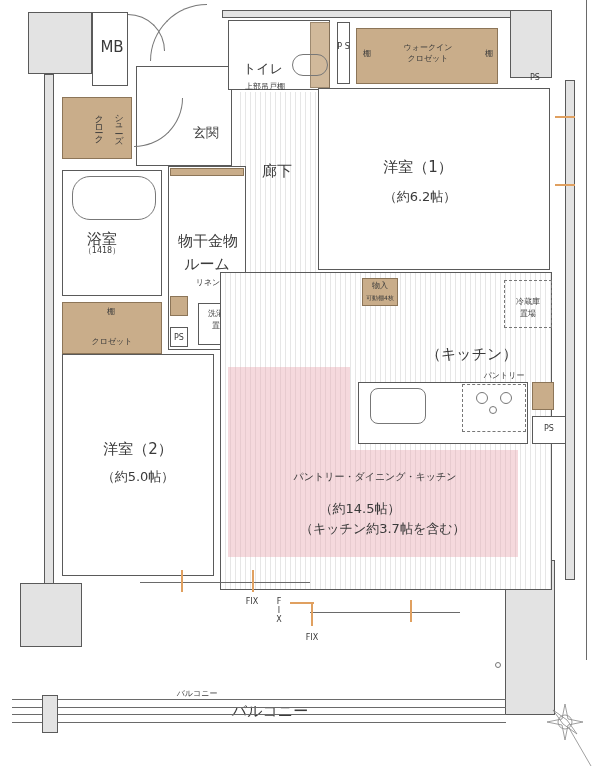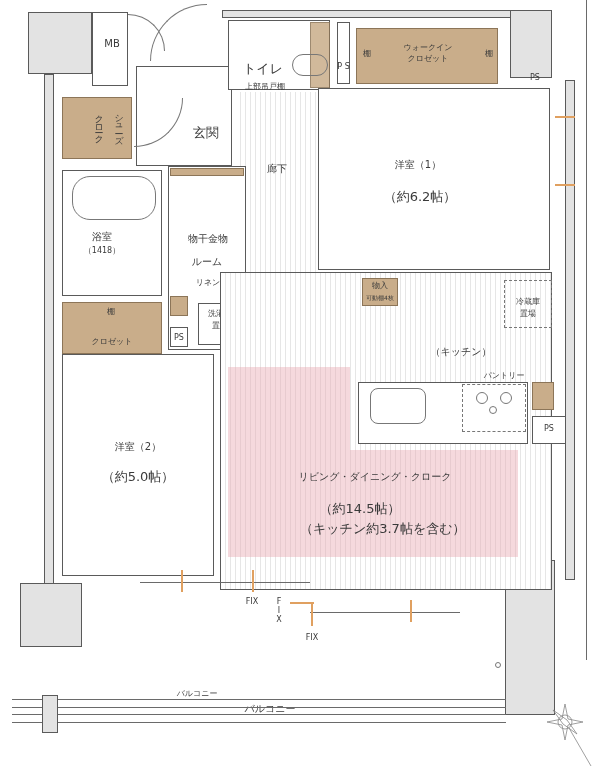--- a/index.html
+++ b/index.html
@@ -10,21 +10,21 @@
   .room-floor { background-color:#ffffff;
     background-image:repeating-linear-gradient(90deg, #ffffff 0px, #ffffff 4px, #e6e6e6 4px, #e6e6e6 5px); }
   .tile { background-color:#ffffff;
     background-image:linear-gradient(#dcdcdc 1px, transparent 1px), linear-gradient(90deg, #dcdcdc 1px, transparent 1px);
     background-size:32px 32px; }
   .storage { background:#c9ad8a; border:1px solid #8c7558; }
   .outline { border:1.5px solid #5a5a5a; background:#fff; }
   .ldk-hl { background:rgba(232,170,180,0.45); }
   .label { position:absolute; white-space:nowrap; color:#3a3a3a; text-align:center; }
   .small { font-size:8px; }
-  .mid { font-size:10px; }
+  .mid { font-size:15px; }
   .big { font-size:13px; }
   .vert { writing-mode:vertical-rl; font-size:9px; letter-spacing:0; }
   .door-arc { position:absolute; border:1px solid #777; border-radius:0 100% 0 0; border-left:none; border-bottom:none; }
   .arrow { position:absolute; background:#e0a060; }
   .line { position:absolute; background:#6a6a6a; }
 </style>
 </head>
 <body>
 
 <div class="abs wall" style="left:28px;top:12px;width:64px;height:62px;"></div>
@@ -49,21 +49,21 @@
 <div class="abs vert" style="left:92px;top:108px;">クローク</div>
 <div class="door-arc" style="left:134px;top:98px;width:48px;height:48px;border-radius:0 0 100% 0;border-top:none;border-left:none;border-right:1px solid #777;border-bottom:1px solid #777;"></div>
 
 <div class="abs outline" style="left:228px;top:20px;width:102px;height:70px;"></div>
 <div class="abs storage" style="left:310px;top:22px;width:20px;height:66px;opacity:0.85;"></div>
 <div class="abs" style="left:292px;top:54px;width:36px;height:22px;border:1.5px solid #777;border-radius:14px;"></div>
 <div class="label big" style="left:238px;top:60px;width:50px;">トイレ</div>
 <div class="label small" style="left:234px;top:81px;width:62px;">上部吊戸棚</div>
 
 <div class="abs outline" style="left:337px;top:22px;width:13px;height:62px;"></div>
-<div class="label small" style="left:337px;top:42px;width:13px;white-space:normal;line-height:10px;margin-top:20px;">P S</div>
+<div class="label small" style="left:337px;top:42px;width:13px;white-space:normal;line-height:10px;">P S</div>
 
 <div class="abs storage" style="left:356px;top:28px;width:142px;height:56px;"></div>
 <div class="label small" style="left:398px;top:42px;width:60px;white-space:pre-line;line-height:11px;">ウォークイン
 クロゼット</div>
 <div class="label small" style="left:360px;top:48px;width:14px;">棚</div>
 <div class="label small" style="left:482px;top:48px;width:14px;">棚</div>
 <div class="label small" style="left:525px;top:73px;width:20px;">PS</div>
 
 <div class="abs room-floor" style="left:236px;top:92px;width:80px;height:180px;"></div>
 <div class="label mid" style="left:262px;top:162px;width:30px;">廊下</div>
@@ -95,21 +95,21 @@
 <div class="label small" style="left:104px;top:306px;width:14px;">棚</div>
 <div class="label small" style="left:82px;top:336px;width:60px;">クロゼット</div>
 
 <div class="abs room-floor outline" style="left:62px;top:354px;width:152px;height:222px;"></div>
 <div class="label mid" style="left:98px;top:440px;width:80px;">洋室（2）</div>
 <div class="label big" style="left:90px;top:468px;width:96px;">（約5.0帖）</div>
 
 <div class="abs room-floor" style="left:220px;top:272px;width:332px;height:318px;border:1.5px solid #5a5a5a;"></div>
 <div class="abs ldk-hl" style="left:228px;top:367px;width:122px;height:190px;"></div>
 <div class="abs ldk-hl" style="left:350px;top:450px;width:168px;height:107px;"></div>
-<div class="label" style="left:270px;top:470px;width:210px;font-size:10px;">リビング・ダイニング・クローク</div>
+<div class="label" style="left:270px;top:470px;width:210px;font-size:10px;">パントリー・ダイニング・キッチン</div>
 <div class="label big" style="left:300px;top:500px;width:120px;">（約14.5帖）</div>
 <div class="label small" style="left:300px;top:520px;width:120px;font-size:13px;">（キッチン約3.7帖を含む）</div>
 
 <div class="abs storage" style="left:362px;top:278px;width:36px;height:28px;"></div>
 <div class="label small" style="left:362px;top:280px;width:36px;">物入</div>
 <div class="label small" style="left:360px;top:294px;width:40px;font-size:6px;">可動棚4枚</div>
 <div class="abs" style="left:504px;top:280px;width:48px;height:48px;border:1px dashed #777;"></div>
 <div class="label small" style="left:504px;top:296px;width:48px;">冷蔵庫</div>
 <div class="label small" style="left:504px;top:308px;width:48px;">置場</div>
 <div class="label mid" style="left:426px;top:322px;width:70px;margin-top:23px;">（キッチン）</div>

